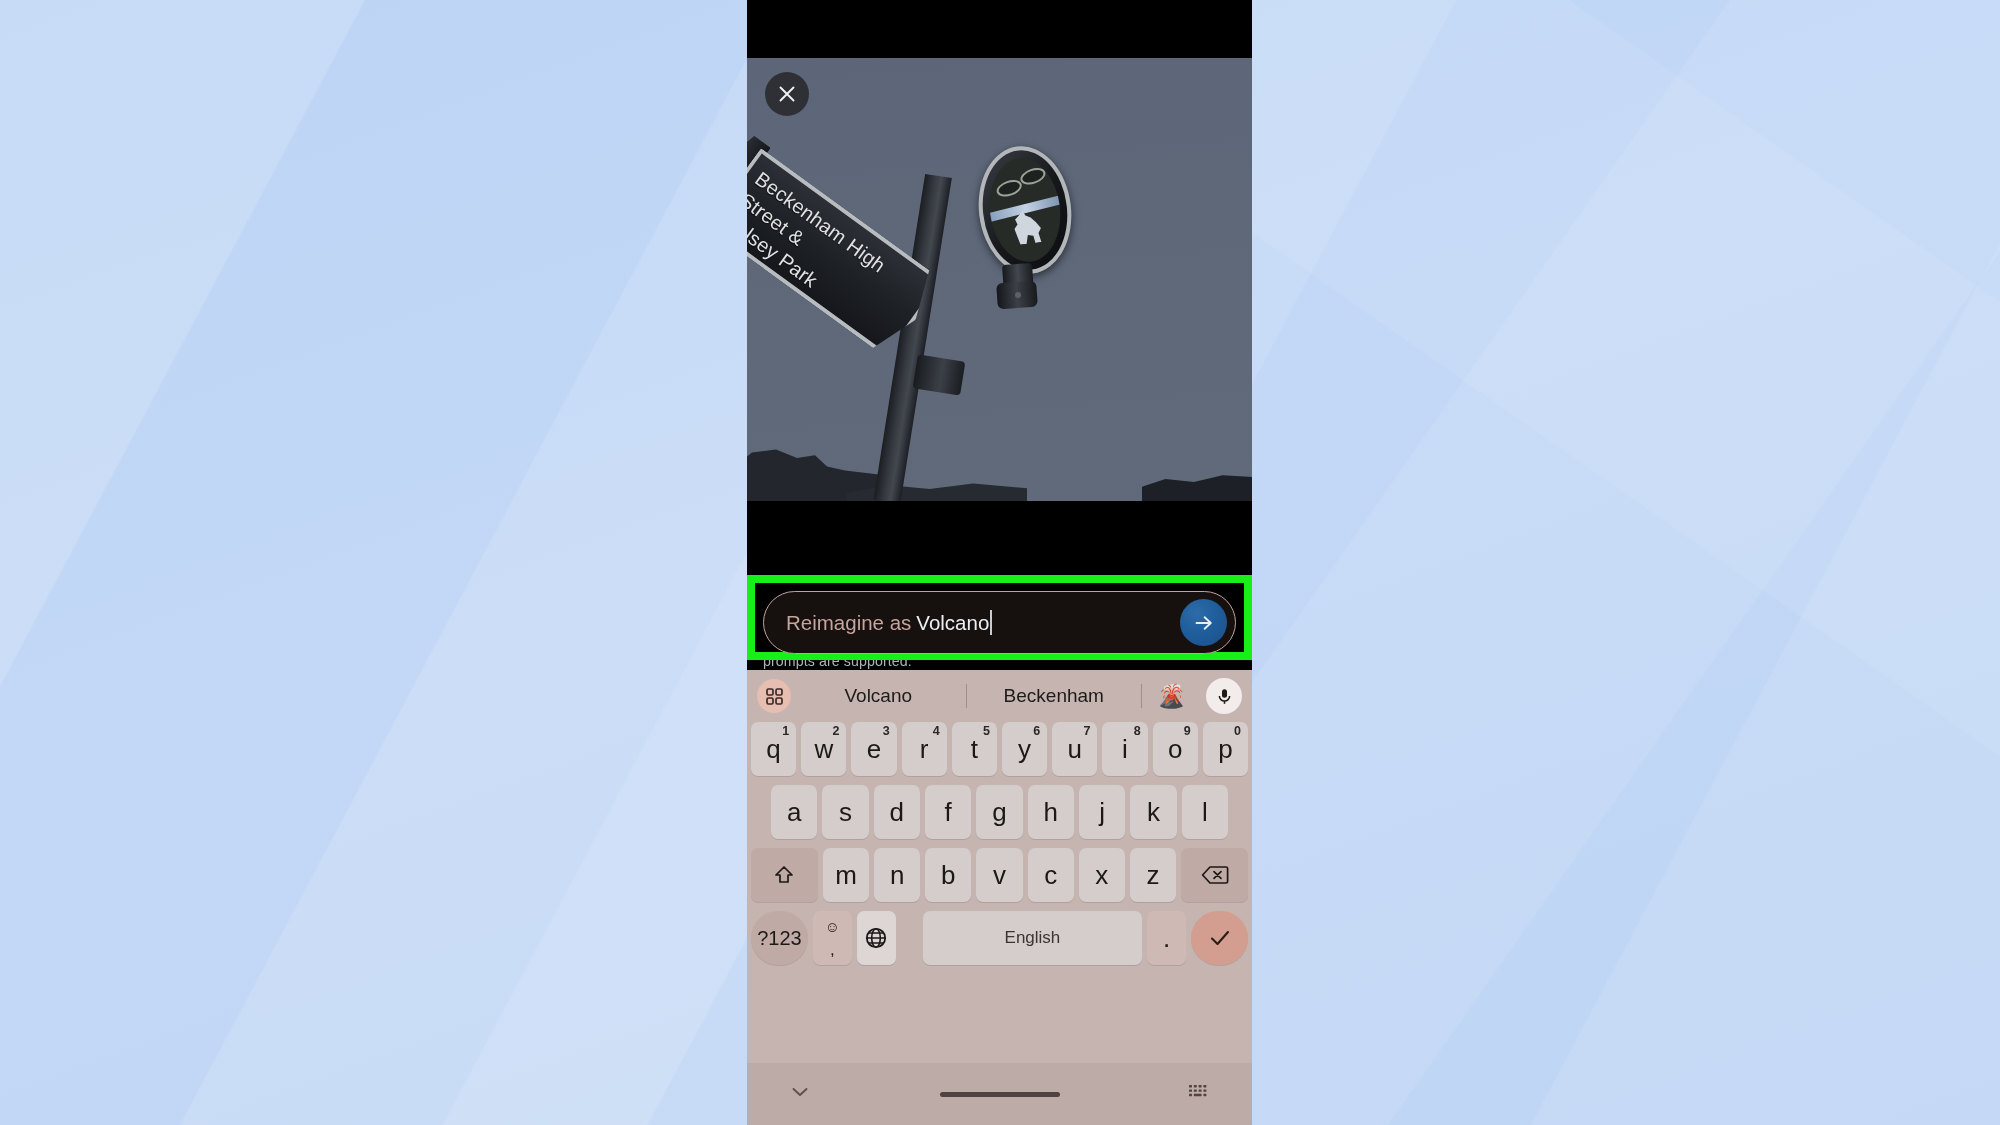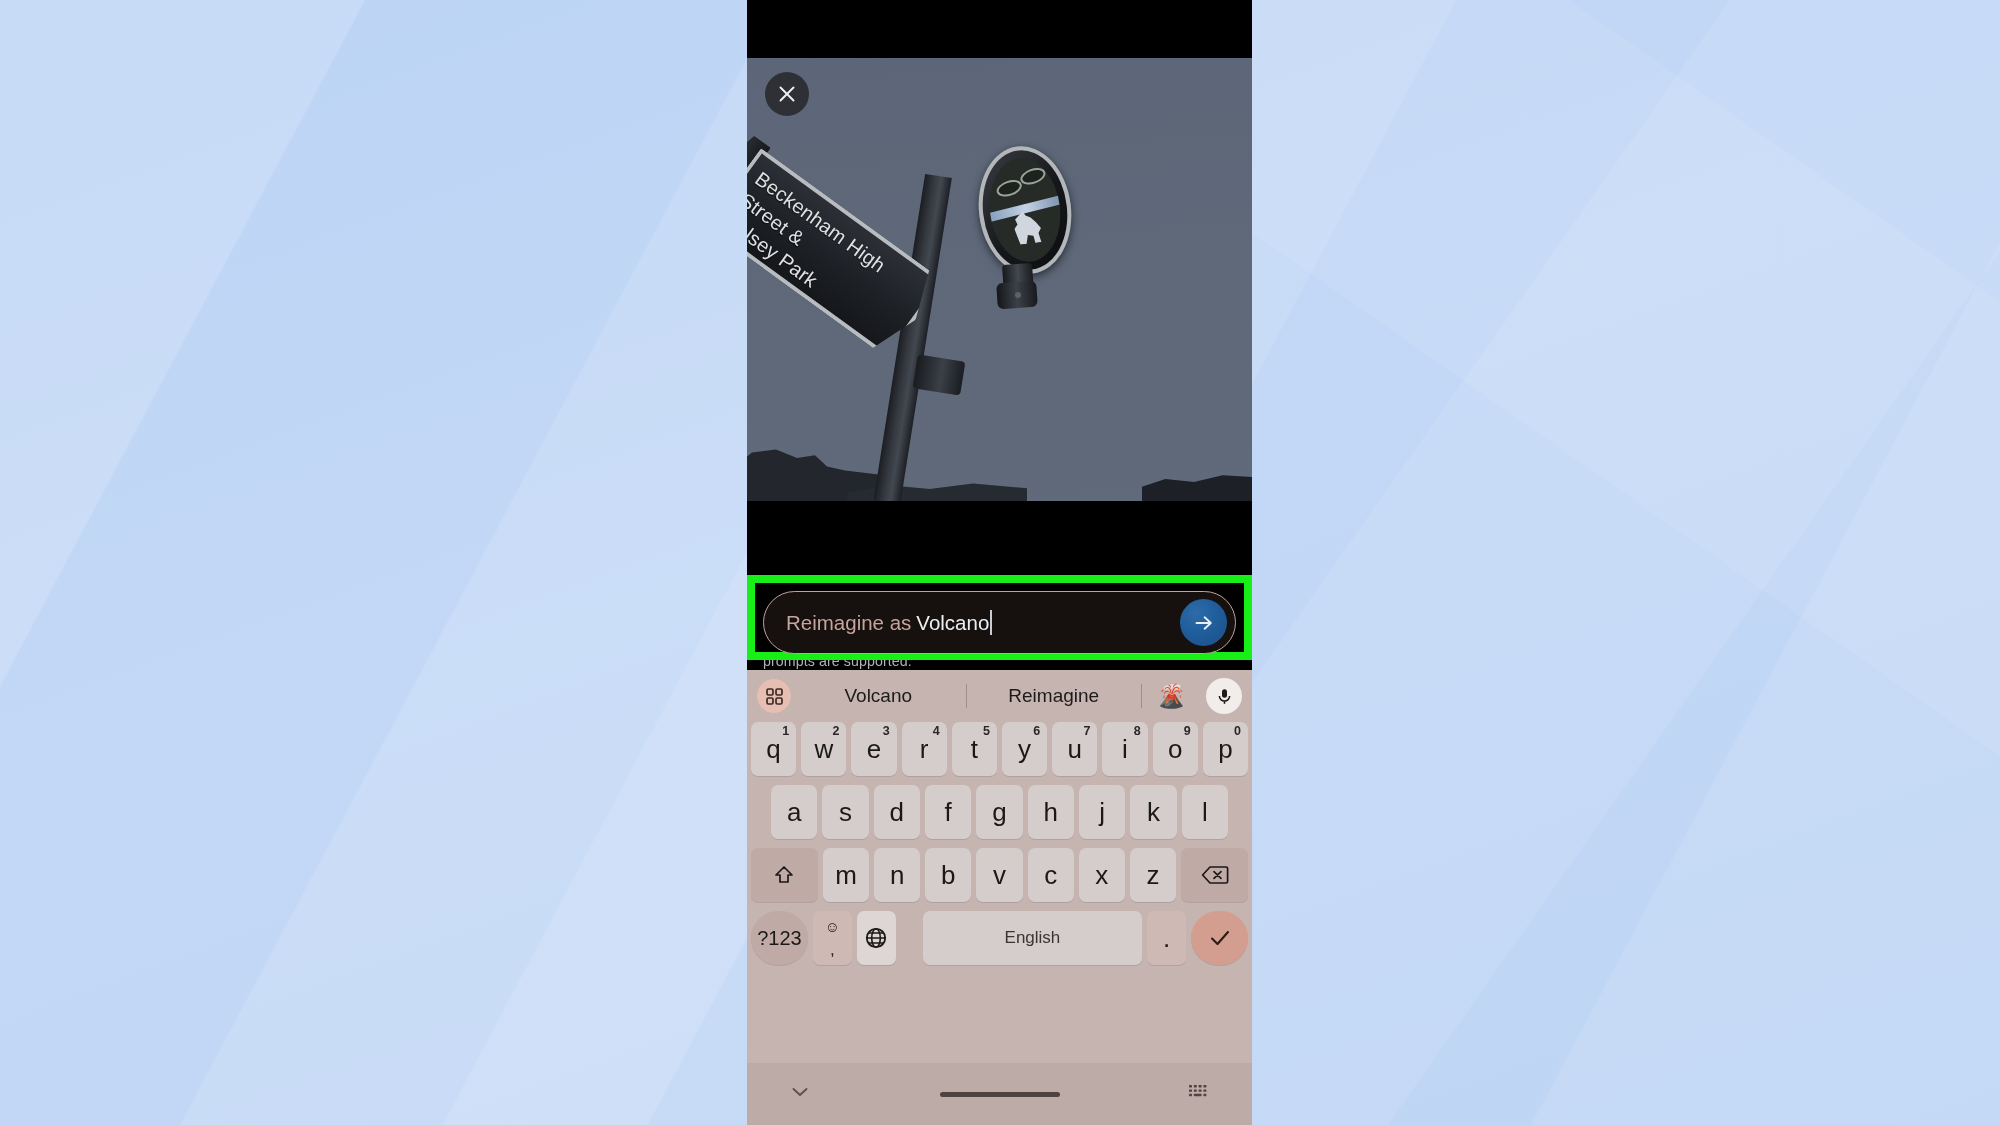--- a/index.html
+++ b/index.html
@@ -312,21 +312,21 @@
         <div class="sugg-grid-btn">
           <svg width="17" height="17" viewBox="0 0 17 17">
             <rect x="1" y="1" width="6" height="6" rx="1.4" fill="none" stroke="#3a2a26" stroke-width="1.7"></rect>
             <rect x="10" y="1" width="6" height="6" rx="1.4" fill="none" stroke="#3a2a26" stroke-width="1.7"></rect>
             <rect x="1" y="10" width="6" height="6" rx="1.4" fill="none" stroke="#3a2a26" stroke-width="1.7"></rect>
             <rect x="10" y="10" width="6" height="6" rx="1.4" fill="none" stroke="#3a2a26" stroke-width="1.7"></rect>
           </svg>
         </div>
         <div class="sugg-item">Volcano</div>
         <div class="sugg-sep"></div>
-        <div class="sugg-item">Reimagine</div>
+        <div class="sugg-item">Beckenham</div>
         <div class="sugg-sep"></div>
         <div class="sugg-emoji">🌋</div>
         <div class="mic-btn">
           <svg width="17" height="17" viewBox="0 0 17 17">
             <rect x="6" y="1.2" width="5" height="8.6" rx="2.5" fill="#1d1b1a"></rect>
             <path d="M3.4 8 a5.1 5.1 0 0 0 10.2 0" fill="none" stroke="#1d1b1a" stroke-width="1.55"></path>
             <path d="M8.5 13.2 V15.8" stroke="#1d1b1a" stroke-width="1.55"></path>
           </svg>
         </div>
       </div>

